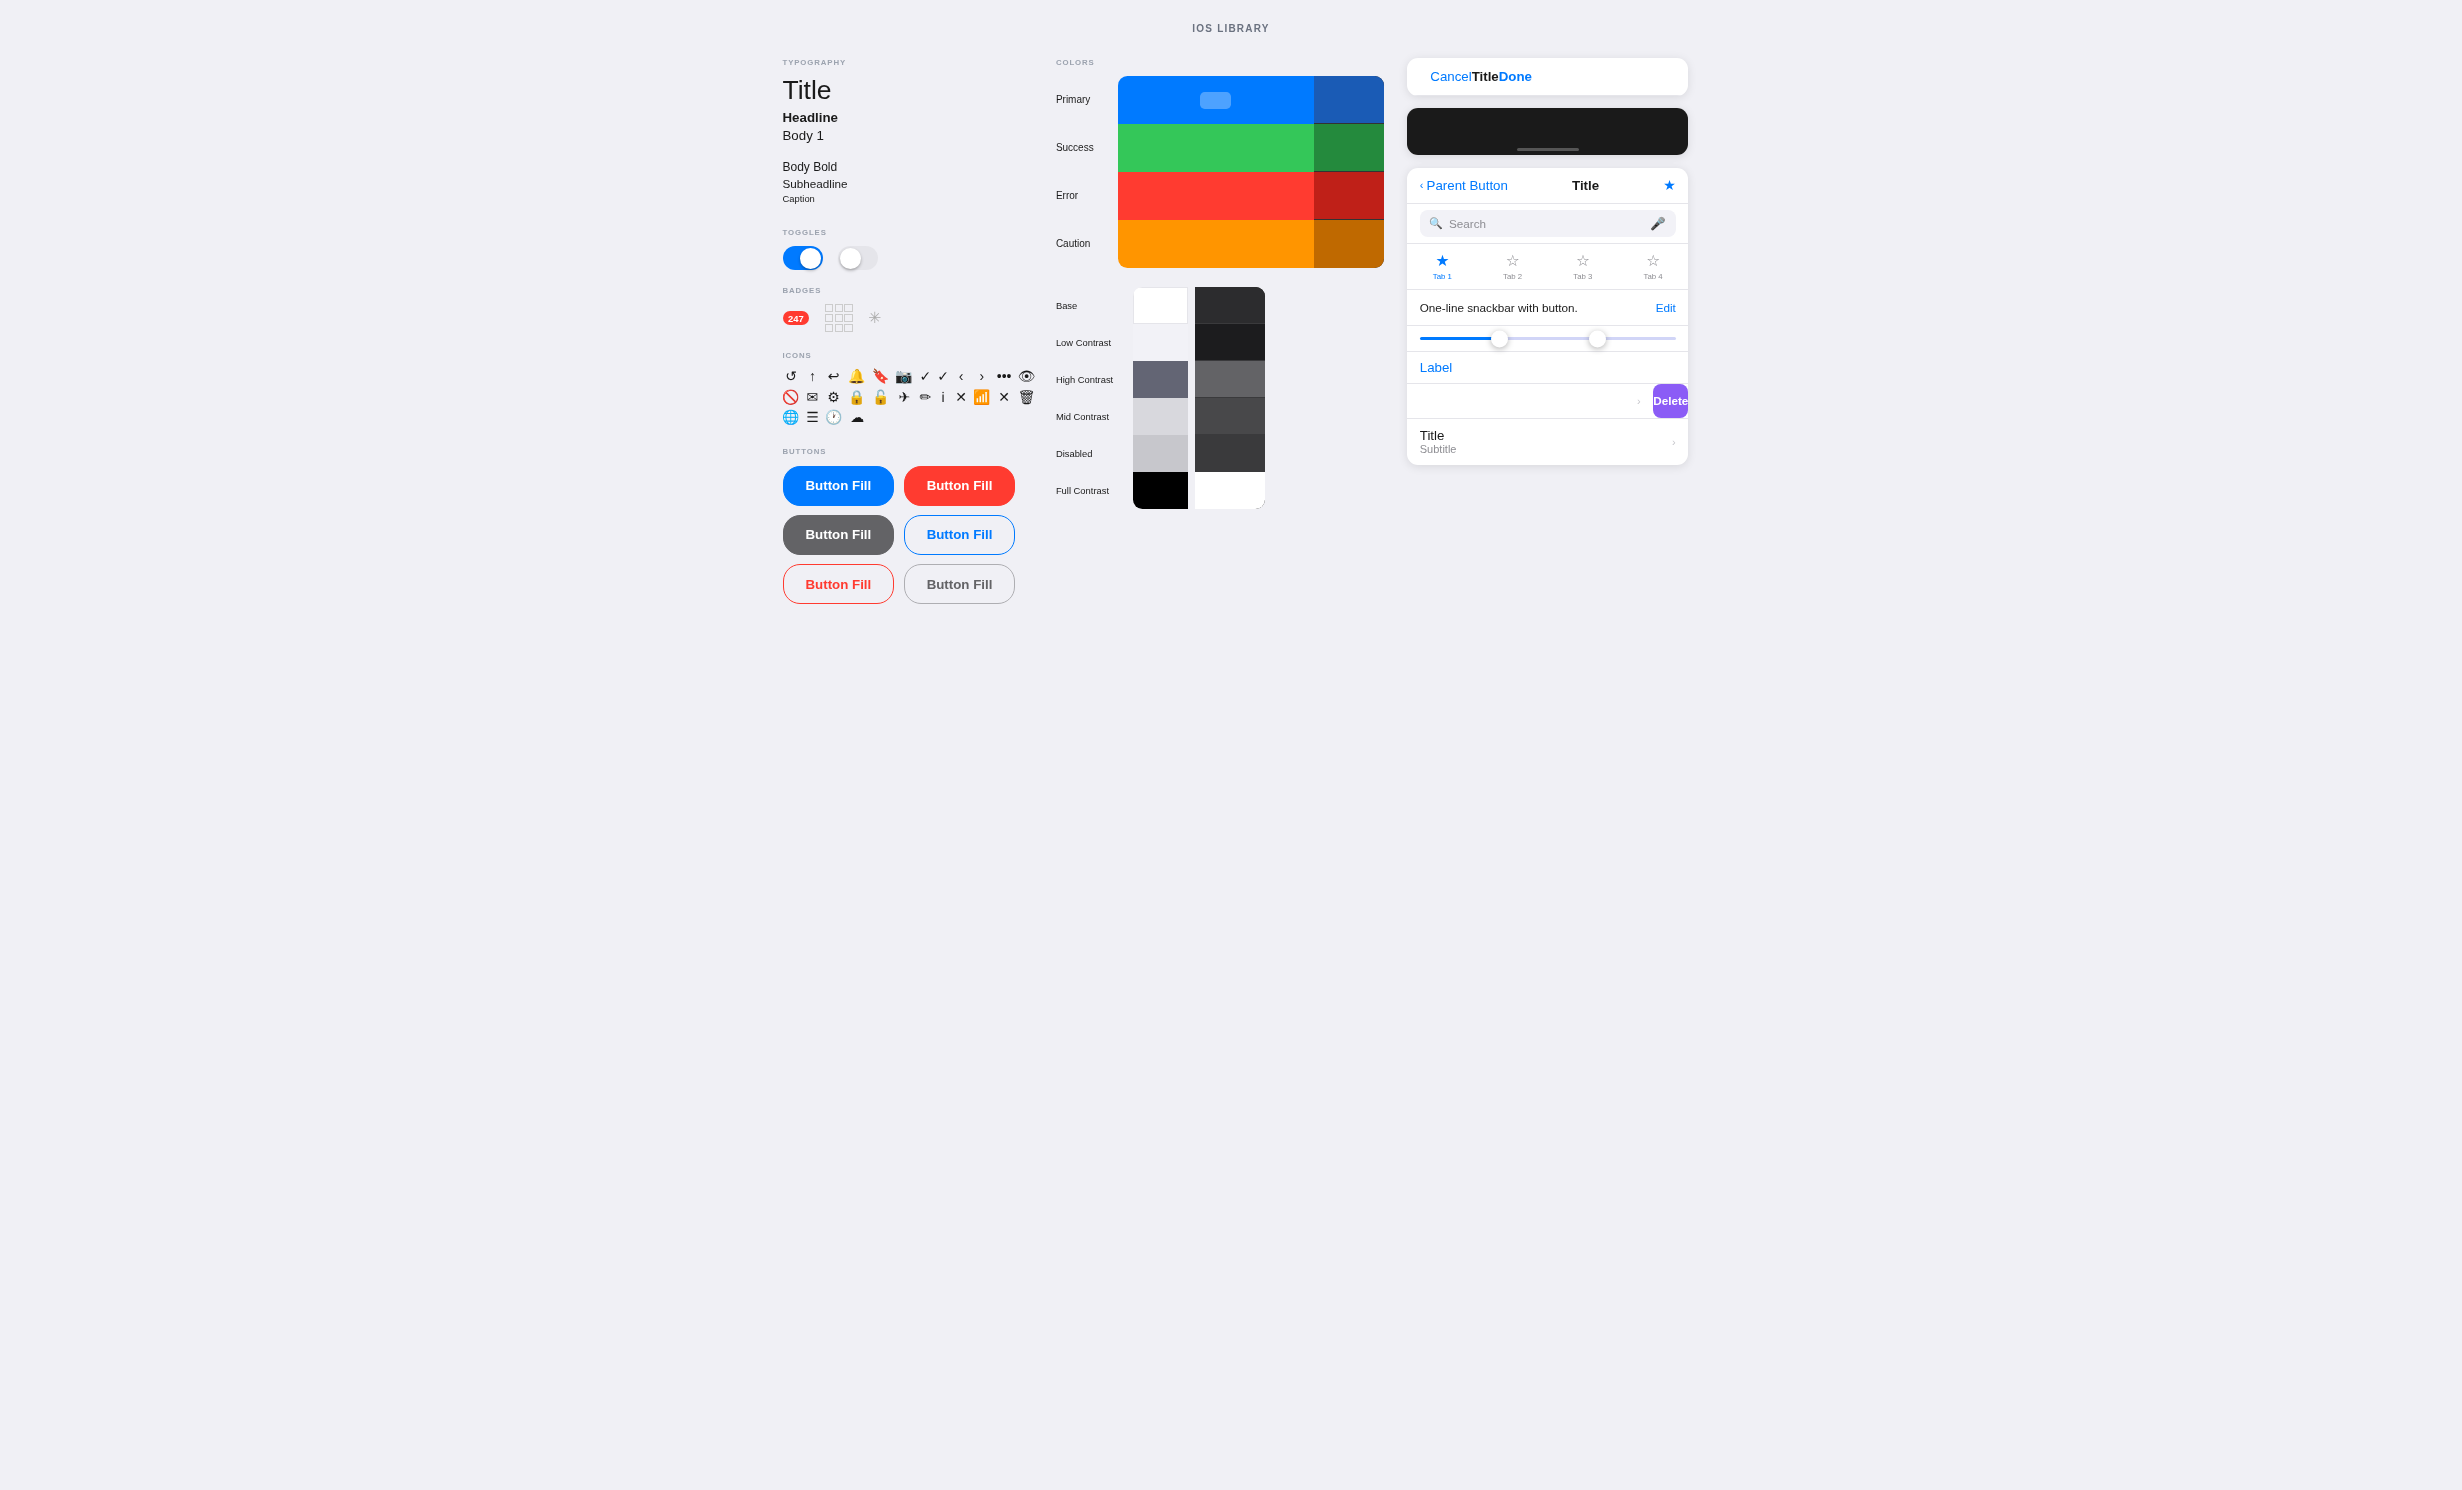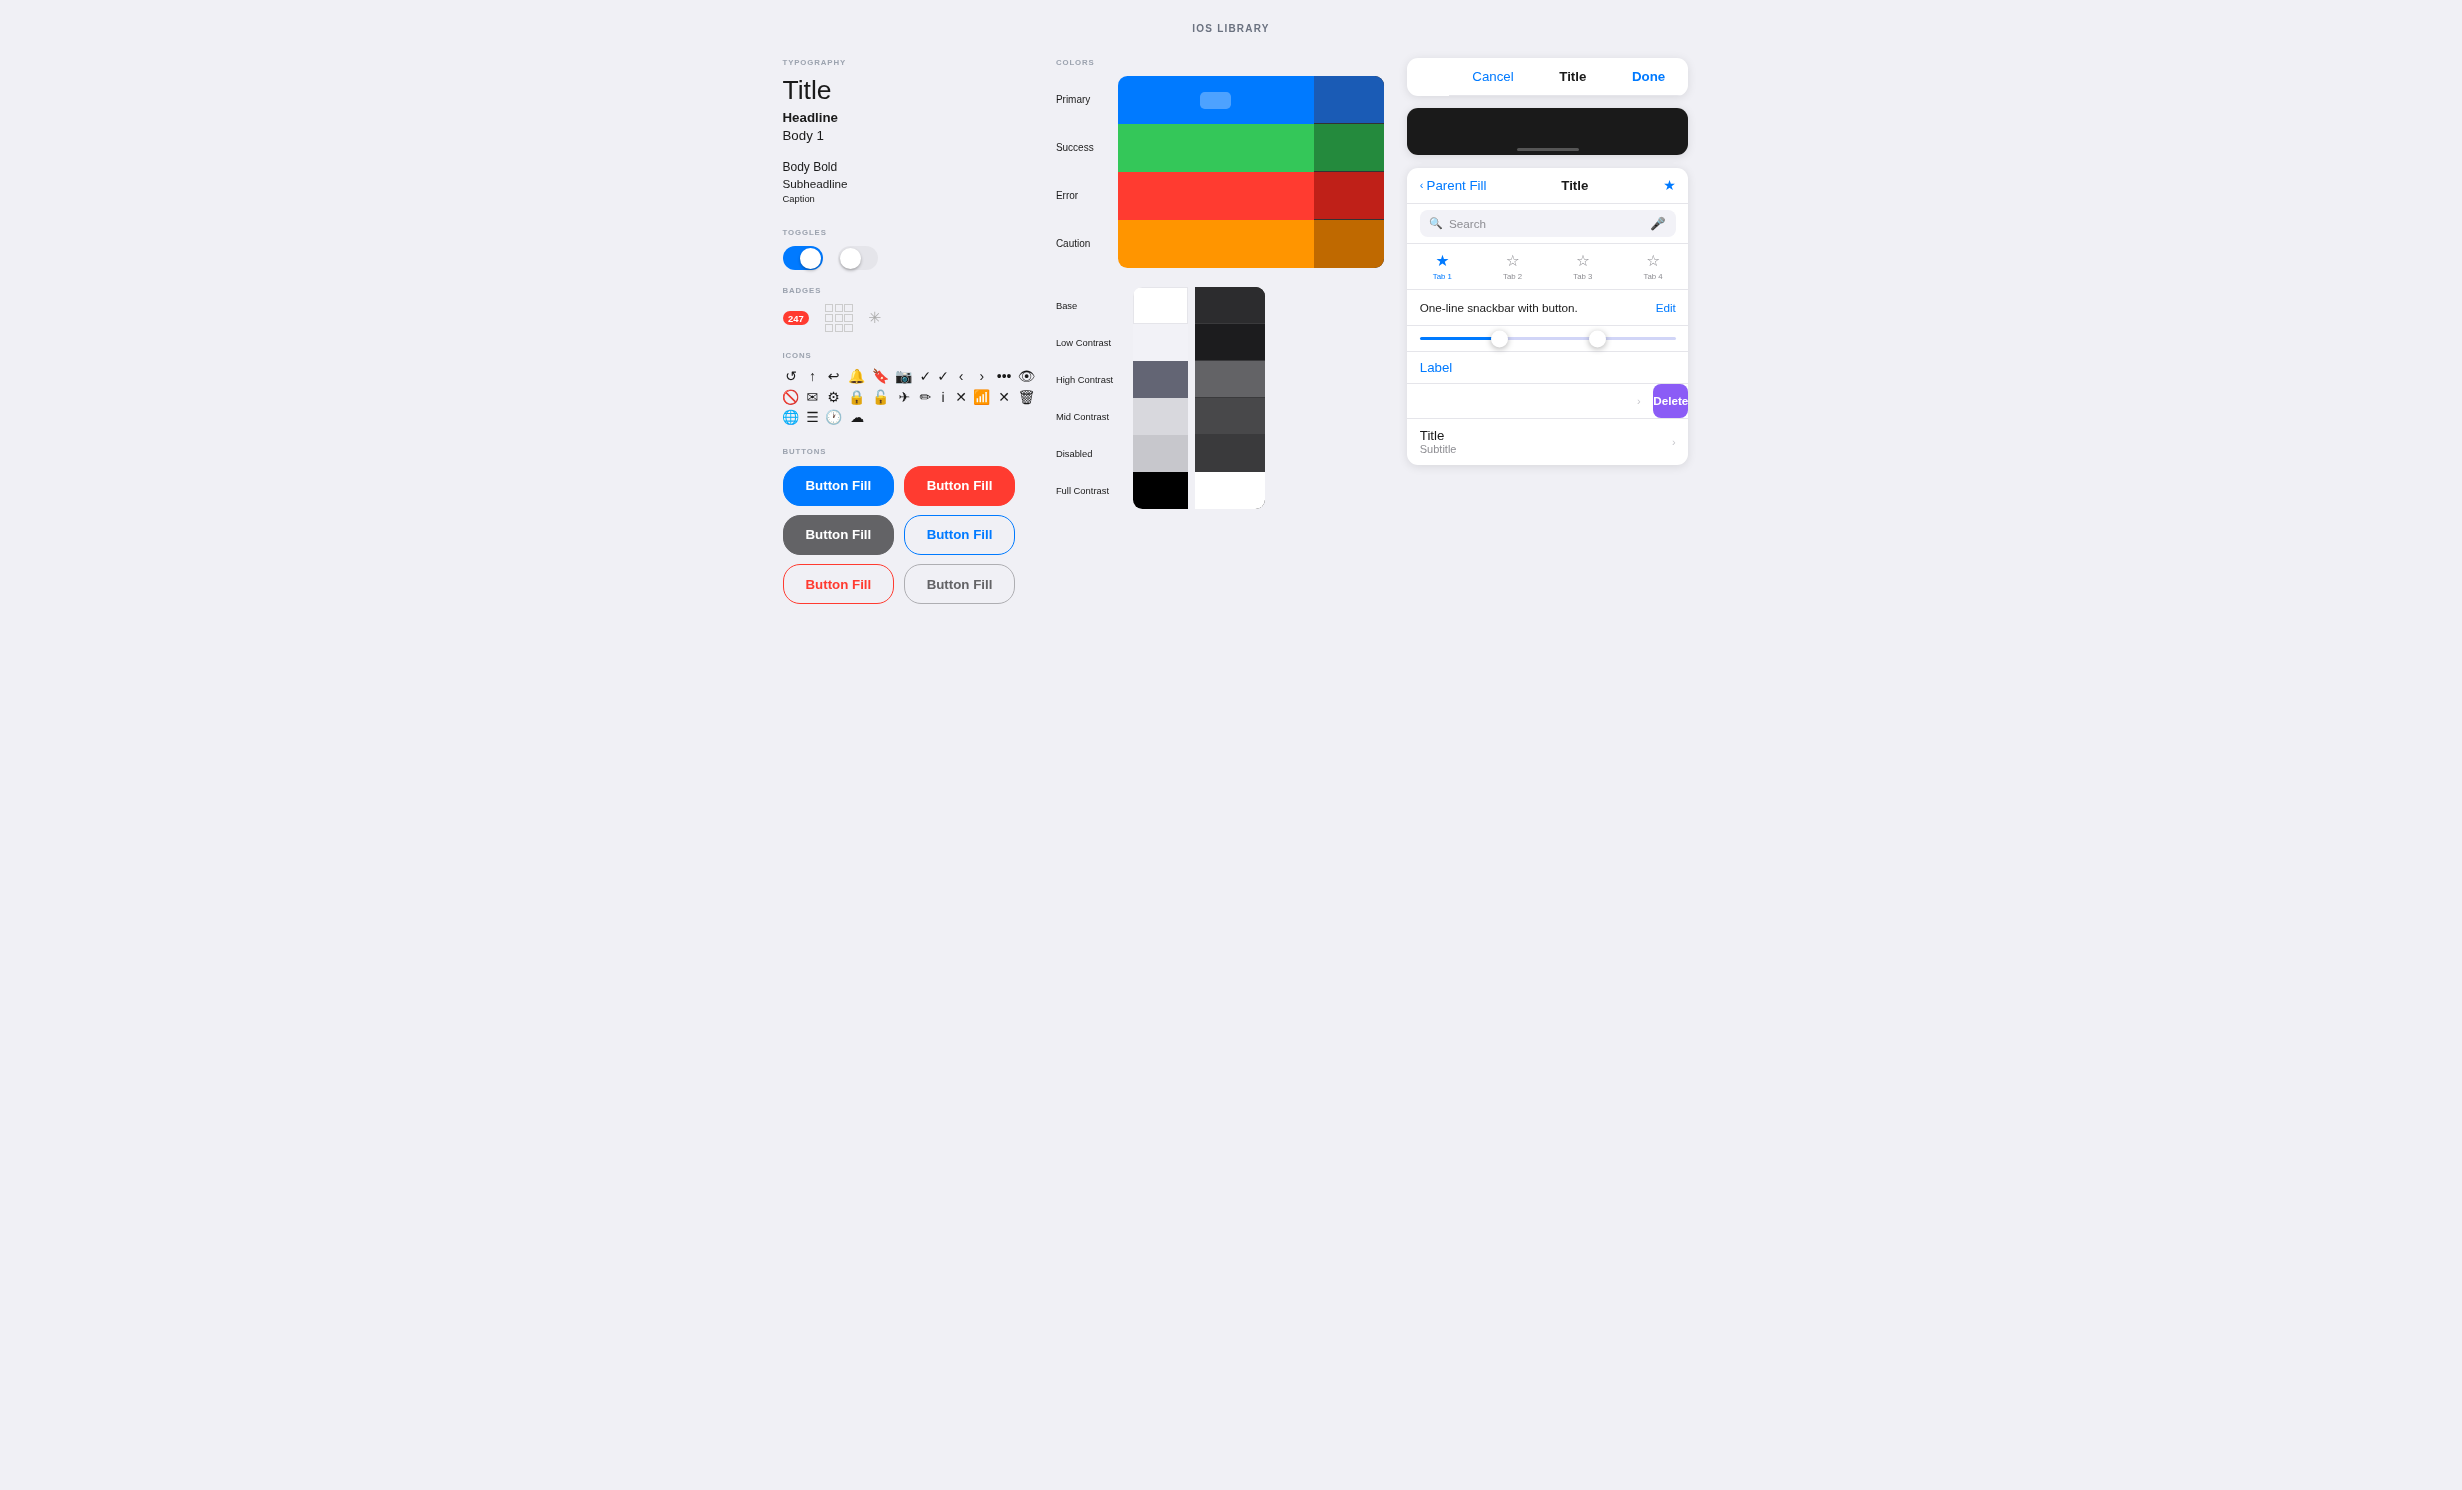--- a/index.html
+++ b/index.html
@@ -110,24 +110,23 @@
     
     .right-col {}
     .ios-card {
       background: white; border-radius: 11px;
       box-shadow: 0 1.6px 9.4px rgba(0,0,0,0.1);
       overflow: hidden; margin-bottom: 12.5px;
     }
 
     
     .nav-bar {
-      display: flex; align-items: center; justify-content: space-between;
+      display: flex; align-items: center; 
       padding: 11px 23px;
       border-bottom: 0.8px solid #e5e5ea;
-      margin-left: 42px;
     }
     .nav-cancel { color: #007aff; font-size: 13.3px; cursor: pointer; }
     .nav-title { font-size: 13.3px; font-weight: 600; color: #1a1a1a; }
     .nav-done { color: #007aff; font-size: 13.3px; font-weight: 600; cursor: pointer; }
 
     
     .dark-bar { background: #1a1a1a; height: 47px; position: relative; }
     .scroll-indicator {
       position: absolute; bottom: 4.7px; left: 50%; transform: translateX(-50%);
       width: 62px; height: 3.1px; background: #555; border-radius: 1.6px;
@@ -393,21 +392,21 @@
       <div class="dark-bar">
         <div class="scroll-indicator"></div>
       </div>
     </div>
 
     <div class="ios-card">
 
       <div class="nav-back-bar">
         <div class="nav-back">
           <span class="nav-back-chevron">‹</span>
-          <span>Parent Fill</span>
+          <span>Parent Button</span>
         </div>
         <span class="nav-center-title">Title</span>
         <span class="nav-star">★</span>
       </div>
 
       <div class="search-bar-container">
         <div class="search-bar">
           <span class="search-icon">🔍</span>
           <span class="search-text">Search</span>
           <span class="mic-icon">🎤</span>

